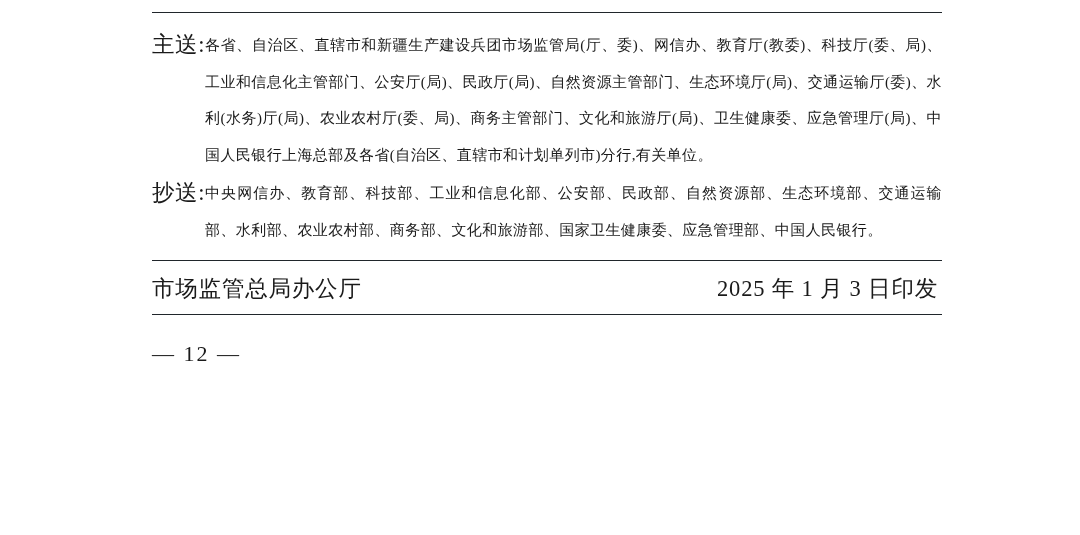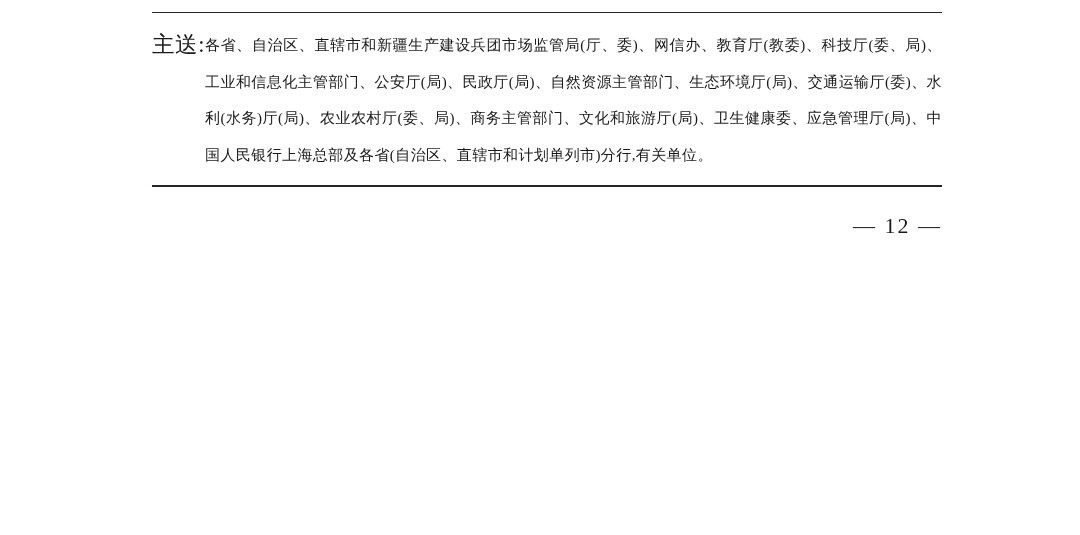--- a/index.html
+++ b/index.html
@@ -68,21 +68,21 @@
     letter-spacing: 0.8px;
   }
   .footer-left {
     white-space: nowrap;
   }
   .footer-right {
     white-space: nowrap;
     padding-right: 4px;
   }
   .page-number {
-    text-align: right;
+    text-align: left;
     font-size: 22px;
     letter-spacing: 2px;
     padding-top: 26px;
     color: #1a1a1a;
   }
 </style>
 </head>
 <body>
 
 <div class="page">
@@ -91,25 +91,33 @@
 
     <div class="rule"></div>
 
     <div class="block">
 
       <div class="entry">
         <div class="entry-label">主送:</div>
         <div class="entry-text">各省、自治区、直辖市和新疆生产建设兵团市场监管局(厅、委)、网信办、教育厅(教委)、科技厅(委、局)、工业和信息化主管部门、公安厅(局)、民政厅(局)、自然资源主管部门、生态环境厅(局)、交通运输厅(委)、水利(水务)厅(局)、农业农村厅(委、局)、商务主管部门、文化和旅游厅(局)、卫生健康委、应急管理厅(局)、中国人民银行上海总部及各省(自治区、直辖市和计划单列市)分行,有关单位。</div>
       </div>
 
+      <div class="entry">
+        <div class="entry-label">抄送:</div>
+        <div class="entry-text">中央网信办、教育部、科技部、工业和信息化部、公安部、民政部、自然资源部、生态环境部、交通运输部、水利部、农业农村部、商务部、文化和旅游部、国家卫生健康委、应急管理部、中国人民银行。</div>
+      </div>
 
     </div>
 
     <div class="rule thin"></div>
 
+    <div class="footer-row">
+      <div class="footer-left">市场监管总局办公厅</div>
+      <div class="footer-right">2025 年 1 月 3 日印发</div>
+    </div>
 
     <div class="rule thin"></div>
 
     <div class="page-number">— 12 —</div>
 
   </div>
 
 </div>
 
 </body></html>

